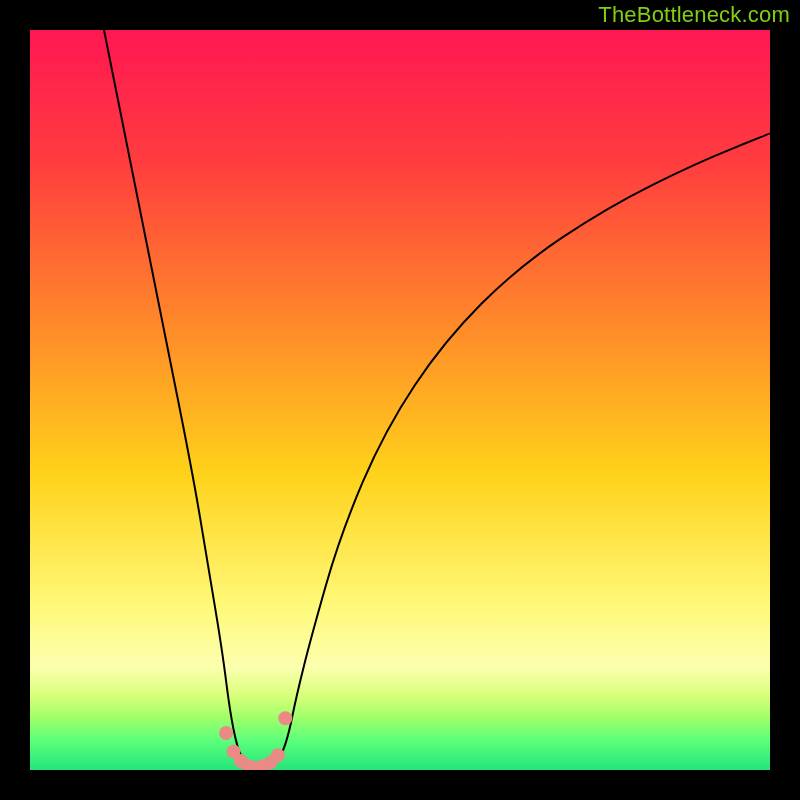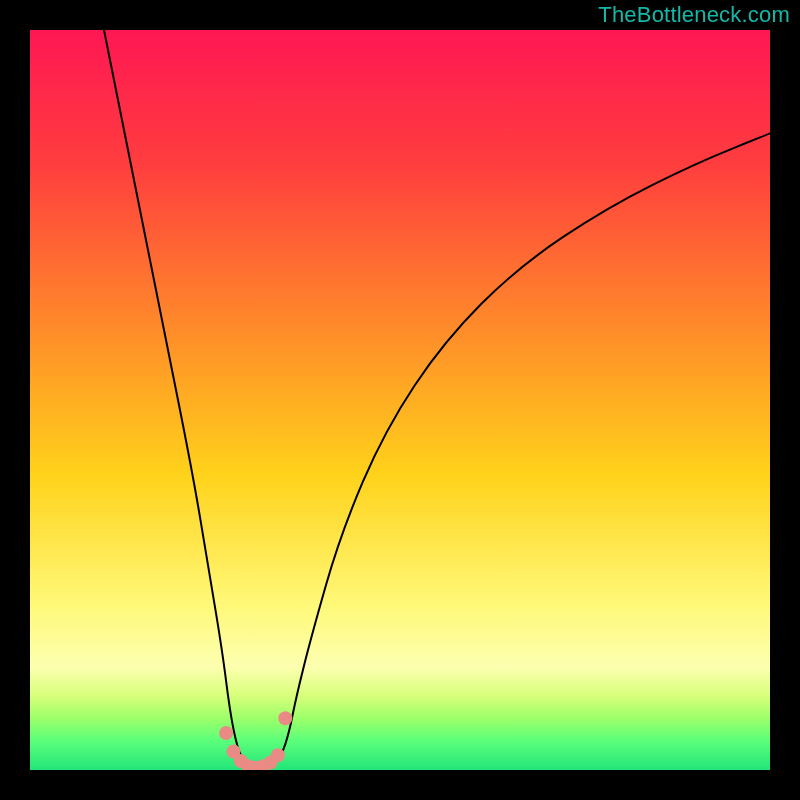--- a/index.html
+++ b/index.html
@@ -22,21 +22,21 @@
   .gradient {
     position: absolute;
     left: 0; top: 0;
     width: 100%;
     height: 100%;
   }
   .watermark {
     position: absolute;
     top: 2px;
     right: 10px;
-    color: #14b8a6;
+    color: #84cc16;
     font-size: 22px;
     font-weight: 500;
     letter-spacing: 0.2px;
   }
   svg.curve {
     position: absolute;
     left: 0; top: 0;
     width: 100%;
     height: 100%;
     pointer-events: none;

